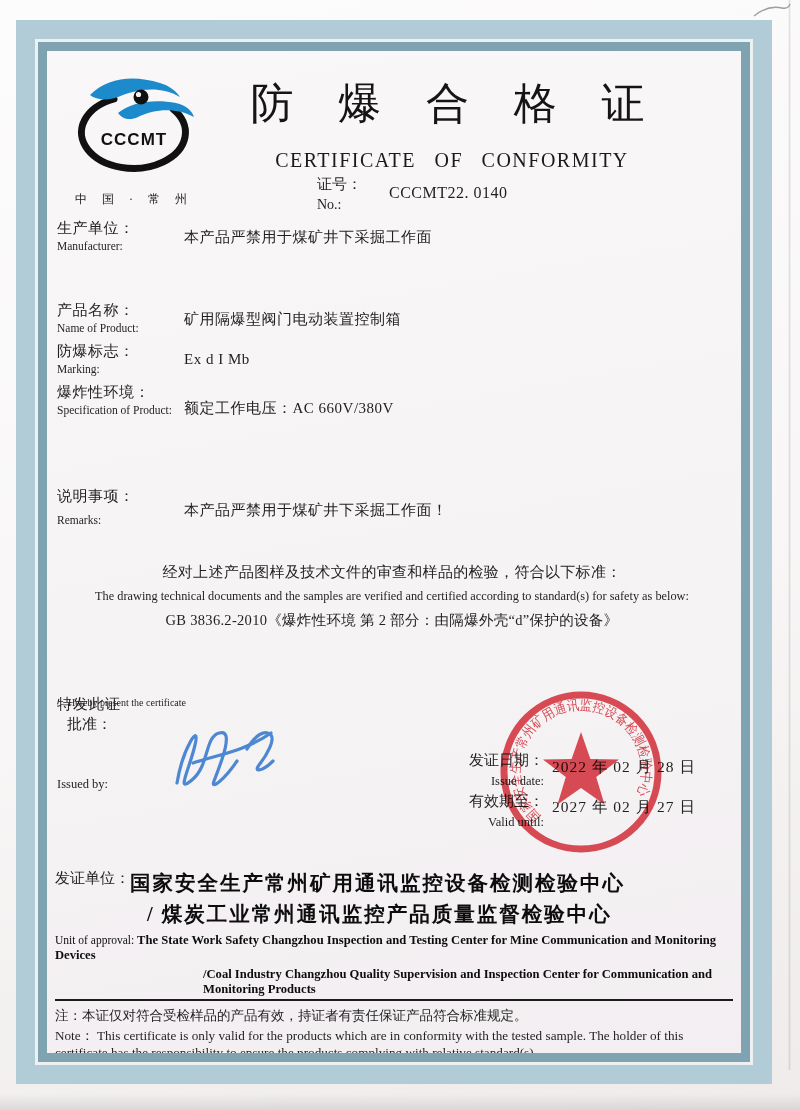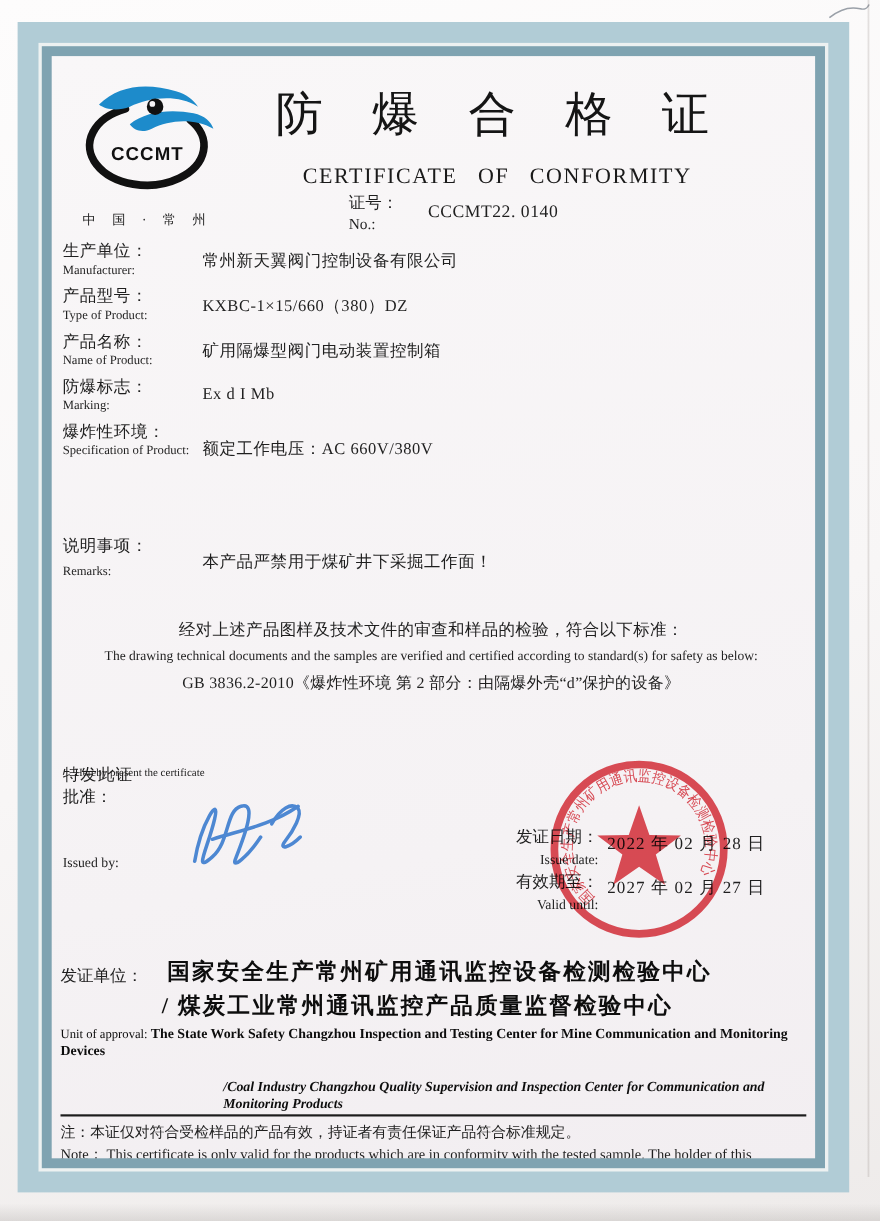--- a/index.html
+++ b/index.html
@@ -38,44 +38,44 @@
 
   
   .standards{left:10px;top:512px;width:670px;text-align:center;}
   .std-cn{font-size:15px;letter-spacing:.3px;}
   .std-en{font-size:12.3px;margin-top:7px;}
   .std-item{font-size:14.5px;margin-top:7px;letter-spacing:.3px;}
 
   
   .present-cn{left:10px;top:644px;font-size:15px;letter-spacing:1px;}
   .present-en{left:21px;top:646px;font-size:10px;}
-  .approve-label{left:10px;top:664px;font-size:15px;}
+  .approve-label{left:20px;top:664px;font-size:15px;}
   .issuedby-label{left:10px;top:726px;font-size:12.5px;}
   .signature{left:100px;top:652px;}
   .date-label-cn{font-size:15px;}
   .date-label-en{font-size:12.5px;}
   .dl{text-align:right;width:140px;}
   .issue-cn{left:357px;top:700px;}
   .issue-en{left:357px;top:723px;}
   .valid-cn{left:357px;top:741px;}
   .valid-en{left:357px;top:764px;}
   .date-val{font-size:15.5px;letter-spacing:1px;}
   .issue-val{left:505px;top:706px;}
   .valid-val{left:505px;top:746px;}
   .stamp{left:447px;top:634px;mix-blend-mode:multiply;opacity:.9;}
 
   
   .footer{left:8px;top:818px;width:678px;}
-  .unit-row{display:flex;align-items:flex-end;gap:22px;}
+  .unit-row{display:flex;align-items:flex-start;}
   .unit-label-cn{font-size:15px;flex:0 0 auto;}
   .unit-cn{font-size:20.5px;font-weight:bold;letter-spacing:2px;color:#0d0d0d;}
   .unit-row2{margin-top:3px;padding-left:92px;}
   .unit-en-row{margin-top:5px;font-weight:bold;font-size:12.6px;color:#0d0d0d;}
   .unit-en-label{font-weight:normal;font-size:11.5px;text-align:center;}
-  .unit-en-row2{margin-top:18px;border-bottom:2px solid #1c1c1c;padding:0 0 2px 148px;font-weight:bold;font-size:12.6px;color:#0d0d0d;font-style:italic;}
+  .unit-en-row2{margin-top:4px;border-bottom:2px solid #1c1c1c;padding:0 0 2px 148px;font-weight:bold;font-size:12.6px;color:#0d0d0d;}
   .note-cn{margin-top:6px;font-size:13.5px;}
   .note-en{margin-top:3px;font-size:13.2px;line-height:1.25;}
   .pen-mark{position:absolute;left:752px;top:2px;}
 </style>
 </head>
 <body>
 
 <div>
   <svg class="pen-mark" width="40" height="18" viewBox="0 0 40 18">
     <path d="M2,14 C12,6 22,4 30,6 C34,7 37,5 38,2" stroke="#9aa0a8" stroke-width="1.4" fill="none"></path>
@@ -104,26 +104,21 @@
           </div>
           <div class="abs certno-labels">
             <div class="certno-cn">证号：</div>
             <div class="certno-en">No.:</div>
           </div>
           <div class="abs certno-value">CCCMT22. 0140</div>
 
           <div class="abs frow" style="top:168px">
             <span class="lcn">生产单位：</span>
             <span class="len">Manufacturer:</span>
-            <span class="val">常州新天翼阀门控制设备有限公司</span>
-          </div>
-          <div class="abs frow" style="top:209px">
-            <span class="lcn">产品型号：</span>
-            <span class="len">Type of Product:</span>
-            <span class="val">KXBC-1×15/660（380）DZ</span>
+            <span class="val">本产品严禁用于煤矿井下采掘工作面</span>
           </div>
           <div class="abs frow" style="top:291px">
             <span class="lcn">防爆标志：</span>
             <span class="len">Marking:</span>
             <span class="val">Ex d I Mb</span>
           </div>
           <div class="abs frow" style="top:250px">
             <span class="lcn">产品名称：</span>
             <span class="len">Name of Product:</span>
             <span class="val">矿用隔爆型阀门电动装置控制箱</span>

